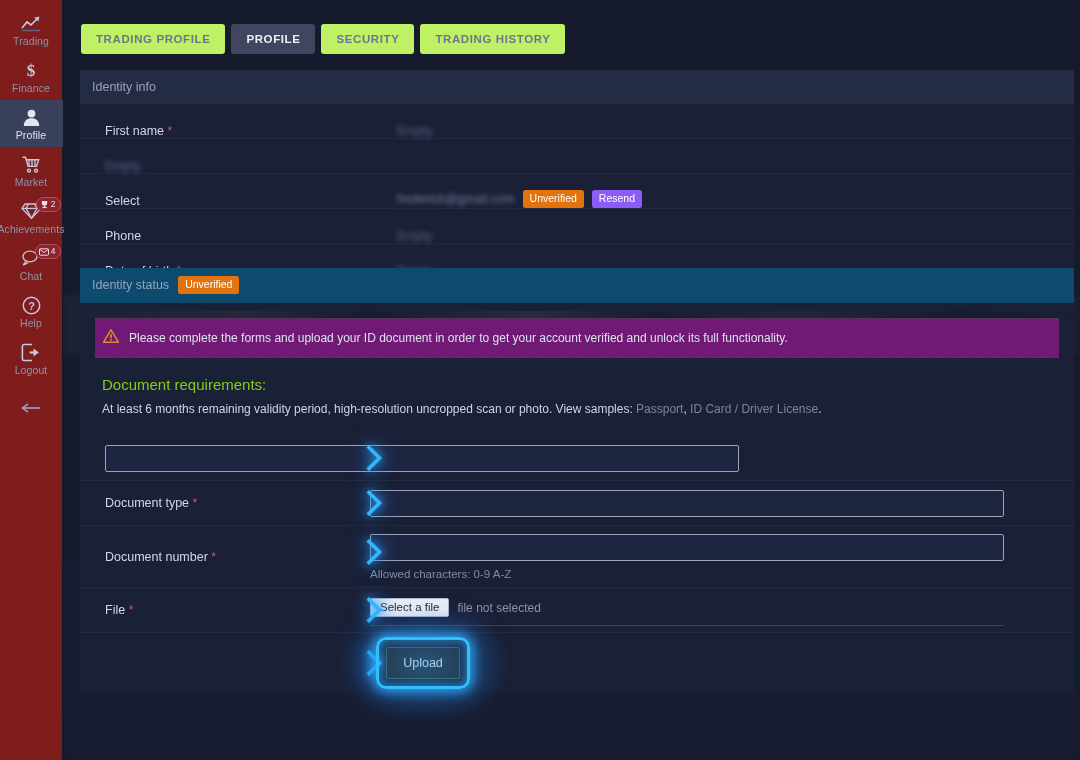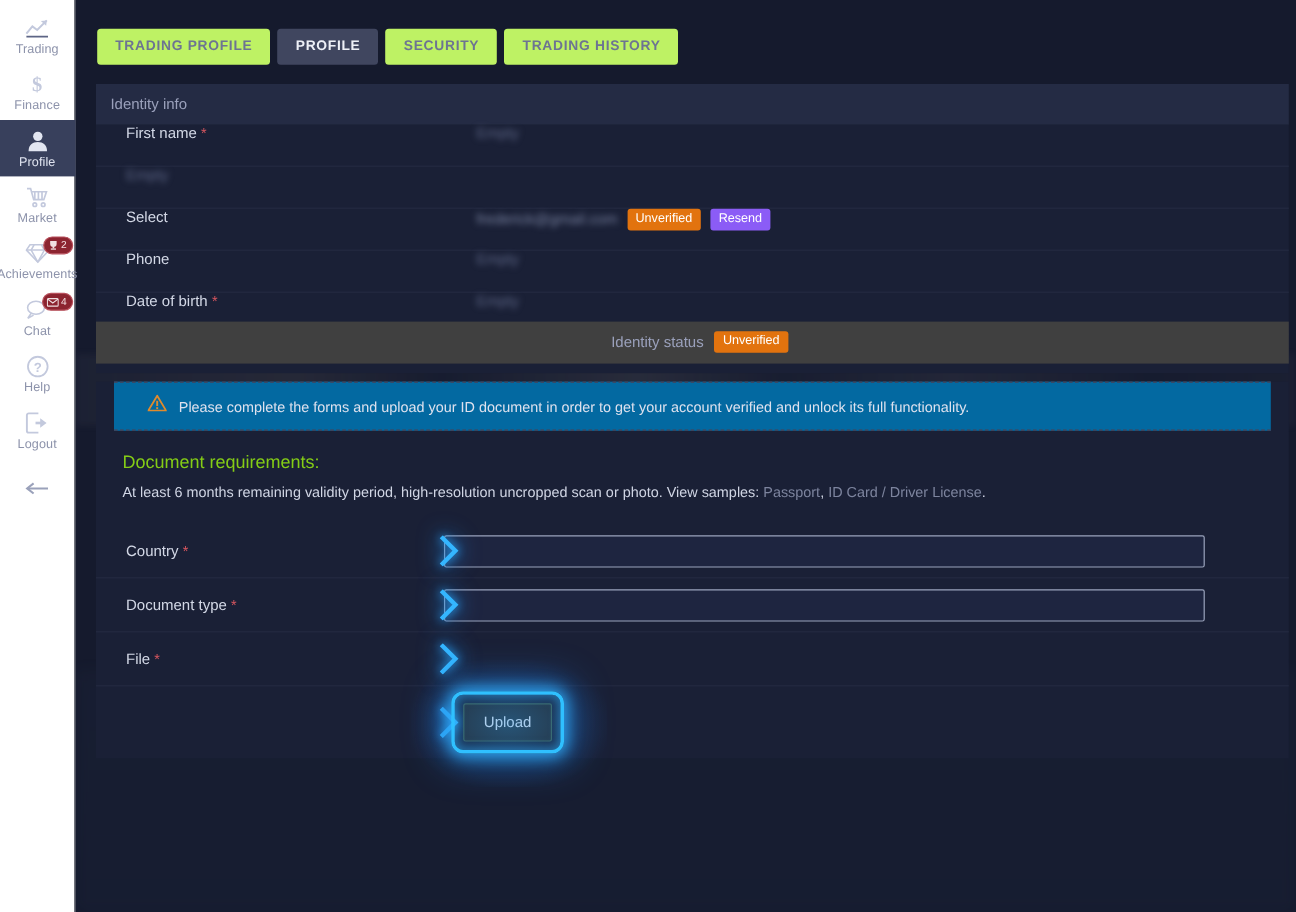--- a/index.html
+++ b/index.html
@@ -7,21 +7,21 @@
     width: 1080px; height: 760px;
     background: #171c30;
     font-family: "Liberation Sans", sans-serif;
     overflow: hidden;
   }
   #app { position: relative; width: 1080px; height: 760px; background: #151a2d; }
 
   
   #sidebar {
     position: absolute; left: 0; top: 0; width: 63px; height: 760px;
-    background: #ffffff;
+    background: #7f1d1d;
     border-right: 1px solid #141929;
     display: flex; flex-direction: column; align-items: center;
     padding-top: 6px;
     z-index: 20;
   }
   .nav-item {
     width: 63px; height: 47px;
     display: flex; flex-direction: column; align-items: center; justify-content: center;
     position: relative; cursor: pointer;
     color: #8d93ab;
@@ -84,21 +84,21 @@
   .panel { position:absolute; left: 17px; width: 994px; z-index: 4; }
   .panel-head {
     background: #242b44;
     color: #9aa0bb; font-size: 12.5px;
     padding: 10px 0 10px 12px;
   }
   .panel-body { background: #1a2036; }
 
   
   .row {
-    display:flex; align-items:flex-start;
+    display:flex; align-items:flex-end;
     height: 35px;
     border-bottom: 1px solid #232a41;
     padding-left: 25px;
   }
   .row:last-child { border-bottom: none; }
   .row-label { width: 292px; font-size: 12.5px; color: #d3d8e6; }
   .req { color: #d8565f; font-size: 12px; }
   .row-value { flex: 1; display:flex; align-items:center; gap: 8px; }
   .redacted {
     font-size: 12.5px; color: #5d6686;
@@ -113,34 +113,34 @@
   .pill.orange { background: #e2730e; }
   .pill.blue   { background: #8b5cf6; }
   .required-note {
     padding: 9px 0 11px 25px; font-size: 11.5px; color:#cfd4e3;
     font-style: italic;
   }
   .required-note .star { color:#d8565f; font-style: normal; }
 
   
   #status-head {
-    background: #404040;
+    background: #0c4a6e;
     padding: 8px 0 9px 12px;
-    display:flex; align-items:center; gap:9px;justify-content:center;
+    display:flex; align-items:center; gap:9px;
   }
   #status-head .t { color:#9aa0bb; font-size:12.5px; }
 
   
   #warn {
     margin: 15px 15px 0 15px;
-    background: #0369a1;
+    background: #701a75;
     border-top: 1px dashed #4a4054;
     border-bottom: 1px dashed #4a4054;
     display:flex; align-items:center; gap:10px;
-    padding: 10px 28px;
+    padding: 10px 8px;
     text-align: center;
   }
   #warn .txt { font-size: 12px; color:#dde1ee; }
 
   
   #docreq { padding: 18px 0 0 22px; }
   #docreq h2 { font-size: 15px; font-weight: 400; color:#84cc16; margin-bottom: 9px; }
   #docreq .sub { font-size: 12px; color:#d0d5e4; }
   #docreq .sub a { color:#7d849e; text-decoration:none; cursor:pointer; }
 
@@ -422,24 +422,20 @@
         <div id="docreq">
           <h2>Document requirements:</h2>
           <p class="sub">
             <span>At least 6 months remaining validity period, high-resolution uncropped scan or photo. View samples: </span><a>Passport</a><span>, </span><a>ID Card / Driver License</a><span>.</span>
           </p>
         </div>
 
         <div style="margin-top:20px;">
 
           <div class="frow">
-            <div class="flabel">
-              <span>Country</span>
-              <span class="req">*</span>
-            </div>
             <span class="chev">
               <svg width="17" height="26" viewBox="0 0 17 26">
                 <polyline points="3,2.5 13.5,13 3,23.5" fill="none" stroke="#34b6ff" stroke-width="3.6" stroke-linecap="square"></polyline>
               </svg>
             </span>
             <div class="fctl">
               <div class="finput"></div>
             </div>
           </div>
 
@@ -451,31 +447,53 @@
             <span class="chev">
               <svg width="17" height="26" viewBox="0 0 17 26">
                 <polyline points="3,2.5 13.5,13 3,23.5" fill="none" stroke="#34b6ff" stroke-width="3.6" stroke-linecap="square"></polyline>
               </svg>
             </span>
             <div class="fctl">
               <div class="finput"></div>
             </div>
           </div>
 
+          <div class="frow tall">
+            <div class="flabel">
+              <span>Document number</span>
+              <span class="req">*</span>
+            </div>
+            <span class="chev" style="top:42%;">
+              <svg width="17" height="26" viewBox="0 0 17 26">
+                <polyline points="3,2.5 13.5,13 3,23.5" fill="none" stroke="#34b6ff" stroke-width="3.6" stroke-linecap="square"></polyline>
+              </svg>
+            </span>
+            <div class="fctl">
+              <div class="finput"></div>
+              <div class="hint">Allowed characters: 0-9 A-Z</div>
+            </div>
+          </div>
 
           <div class="frow">
             <div class="flabel">
               <span>File</span>
               <span class="req">*</span>
             </div>
             <span class="chev">
               <svg width="17" height="26" viewBox="0 0 17 26">
                 <polyline points="3,2.5 13.5,13 3,23.5" fill="none" stroke="#34b6ff" stroke-width="3.6" stroke-linecap="square"></polyline>
               </svg>
             </span>
+            <div class="fctl">
+              <div class="filebox">
+                <span class="file-btn">Select a file</span>
+                <span class="file-none">file not selected</span>
+              </div>
+              <div class="file-underline"></div>
+            </div>
           </div>
 
           <div id="upload-row">
             <span class="chev" style="left:281px;">
               <svg width="17" height="26" viewBox="0 0 17 26">
                 <polyline points="3,2.5 13.5,13 3,23.5" fill="none" stroke="#34b6ff" stroke-width="3.6" stroke-linecap="square"></polyline>
               </svg>
             </span>
             <div id="upload-wrap">
               <div class="upload-glow-bg"></div>

